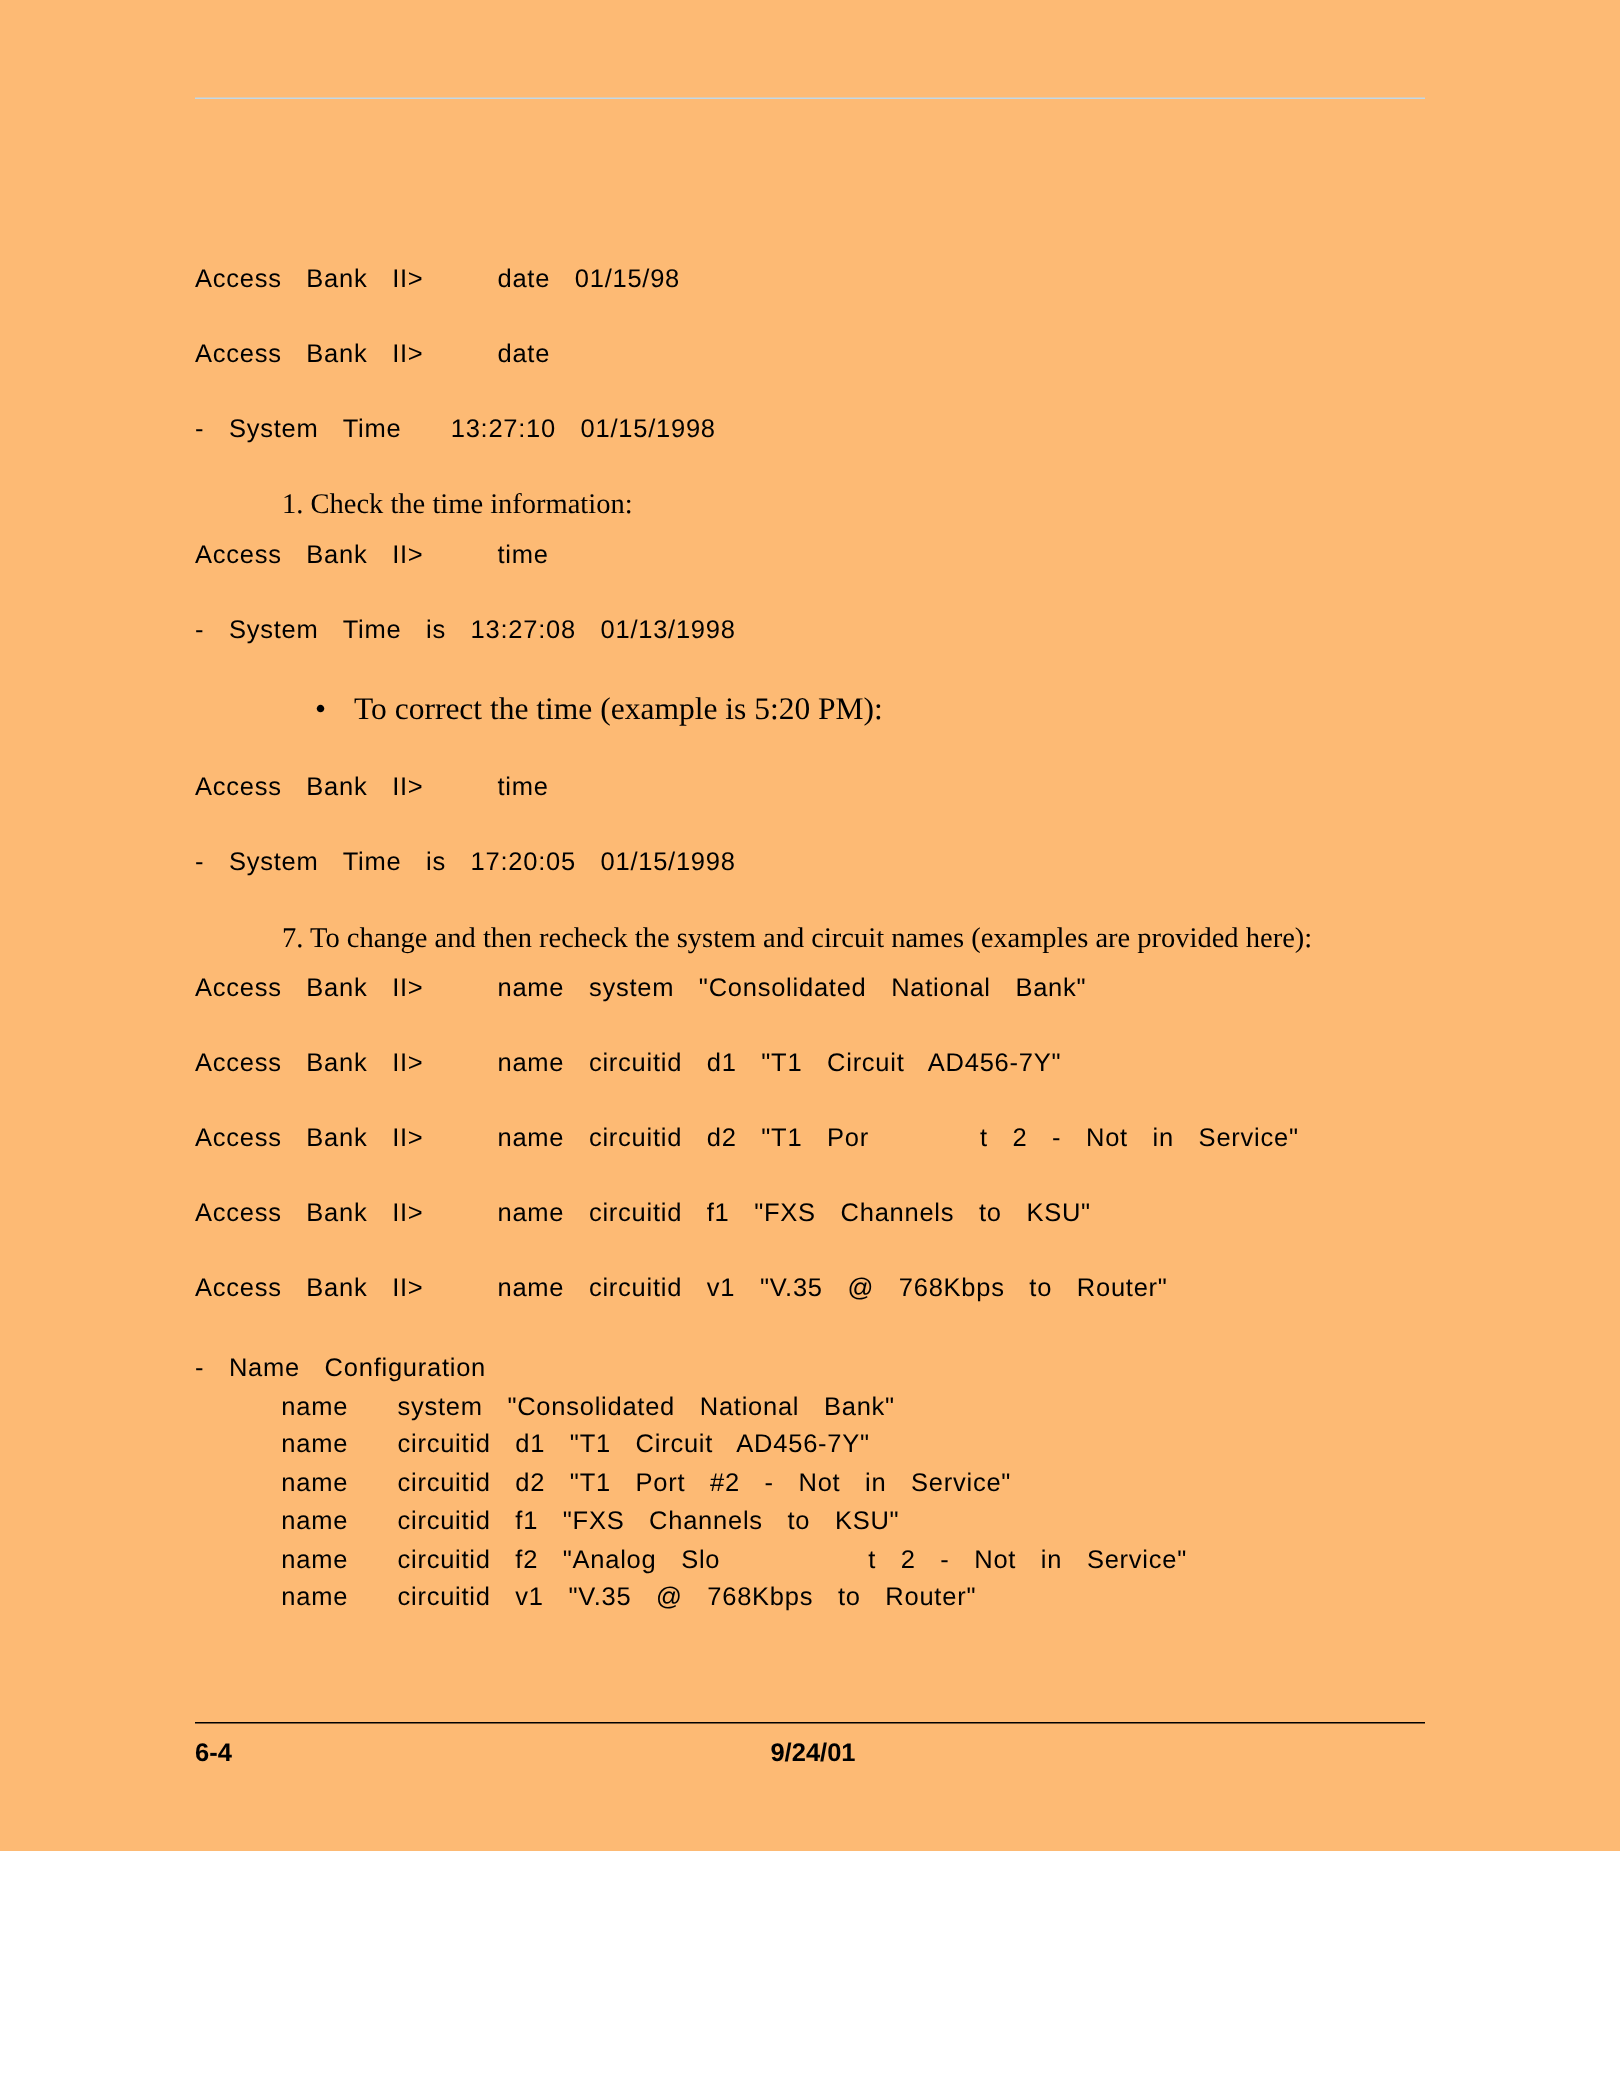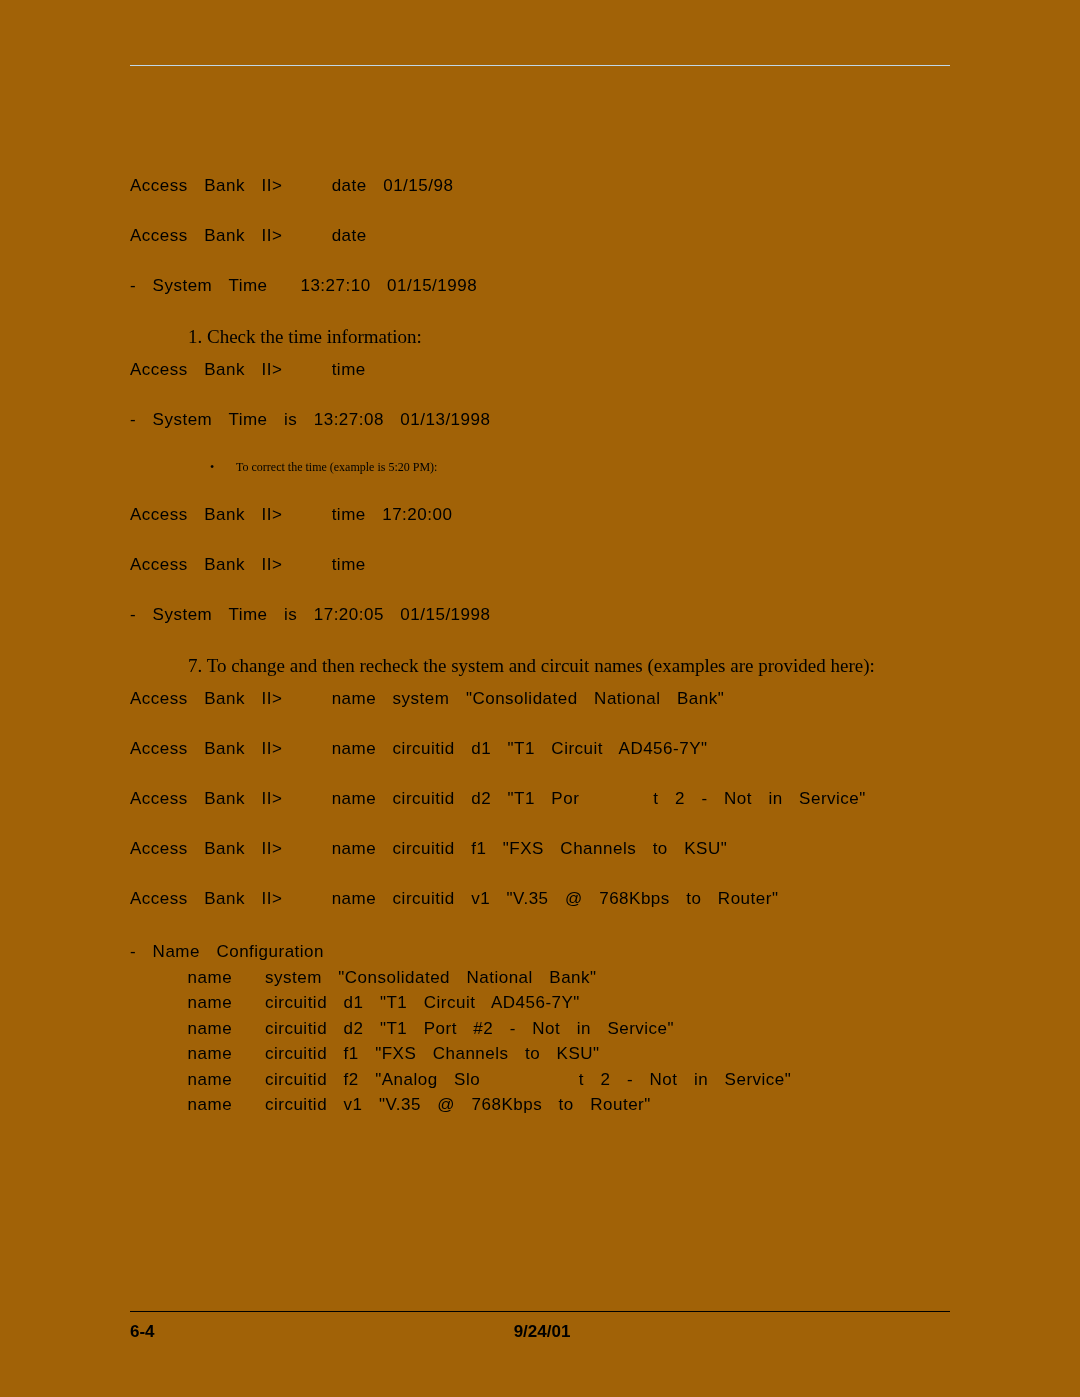--- a/index.html
+++ b/index.html
@@ -4,23 +4,23 @@
 <style>
   body {
     margin: 0;
     padding: 0;
     font-family: Arial, Helvetica, sans-serif;
     background: #ffffff;
     color: #000000;
   }
   .page {
     width: 1080px;
-    height: 1397px;
+    height: 1234px;
     position: relative;
-    background: #a16207;
+    background: #fdba74;
     box-sizing: border-box;
     padding: 65px 130px 50px 130px;
   }
   .top-rule {
     border-top: 1px solid #c0d8e8;
     margin-bottom: 110px;
   }
   .cli-line {
     font-size: 17px;
     letter-spacing: 0.5px;
@@ -30,21 +30,21 @@
   }
   .instruction {
     font-family: "Times New Roman", Times, serif;
     font-size: 19px;
     margin-left: 58px;
     margin-bottom: 12px;
     margin-top: 6px;
   }
   .bullet-instruction {
     font-family: "Times New Roman", Times, serif;
-    font-size: 12px;
+    font-size: 21px;
     margin-left: 80px;
     margin-bottom: 30px;
     margin-top: 20px;
   }
   .bullet-dot {
     display: inline-block;
     width: 26px;
   }
   .config-block {
     font-size: 17px;
@@ -87,21 +87,20 @@
 
   <div class="instruction">1.    Check the time information:</div>
 
   <div class="cli-line">Access  Bank  II&gt;      time</div>
   <div class="cli-line">-  System  Time  is  13:27:08  01/13/1998</div>
 
   <div class="bullet-instruction">
     <span class="bullet-dot">•</span><span>To correct the time (example is 5:20 PM):</span>
   </div>
 
-  <div class="cli-line">Access  Bank  II&gt;      time  17:20:00</div>
   <div class="cli-line">Access  Bank  II&gt;      time</div>
   <div class="cli-line">-  System  Time  is  17:20:05  01/15/1998</div>
 
   <div class="instruction">7.    To change and then recheck the system and circuit names (examples are provided here):</div>
 
   <div class="cli-line">Access  Bank  II&gt;      name  system  "Consolidated  National  Bank"</div>
   <div class="cli-line">Access  Bank  II&gt;      name  circuitid  d1  "T1  Circuit  AD456-7Y"</div>
   <div class="cli-line">Access  Bank  II&gt;      name  circuitid  d2  "T1  Por         t  2  -  Not  in  Service"</div>
   <div class="cli-line">Access  Bank  II&gt;      name  circuitid  f1  "FXS  Channels  to  KSU"</div>
   <div class="cli-line">Access  Bank  II&gt;      name  circuitid  v1  "V.35  @  768Kbps  to  Router"</div>

